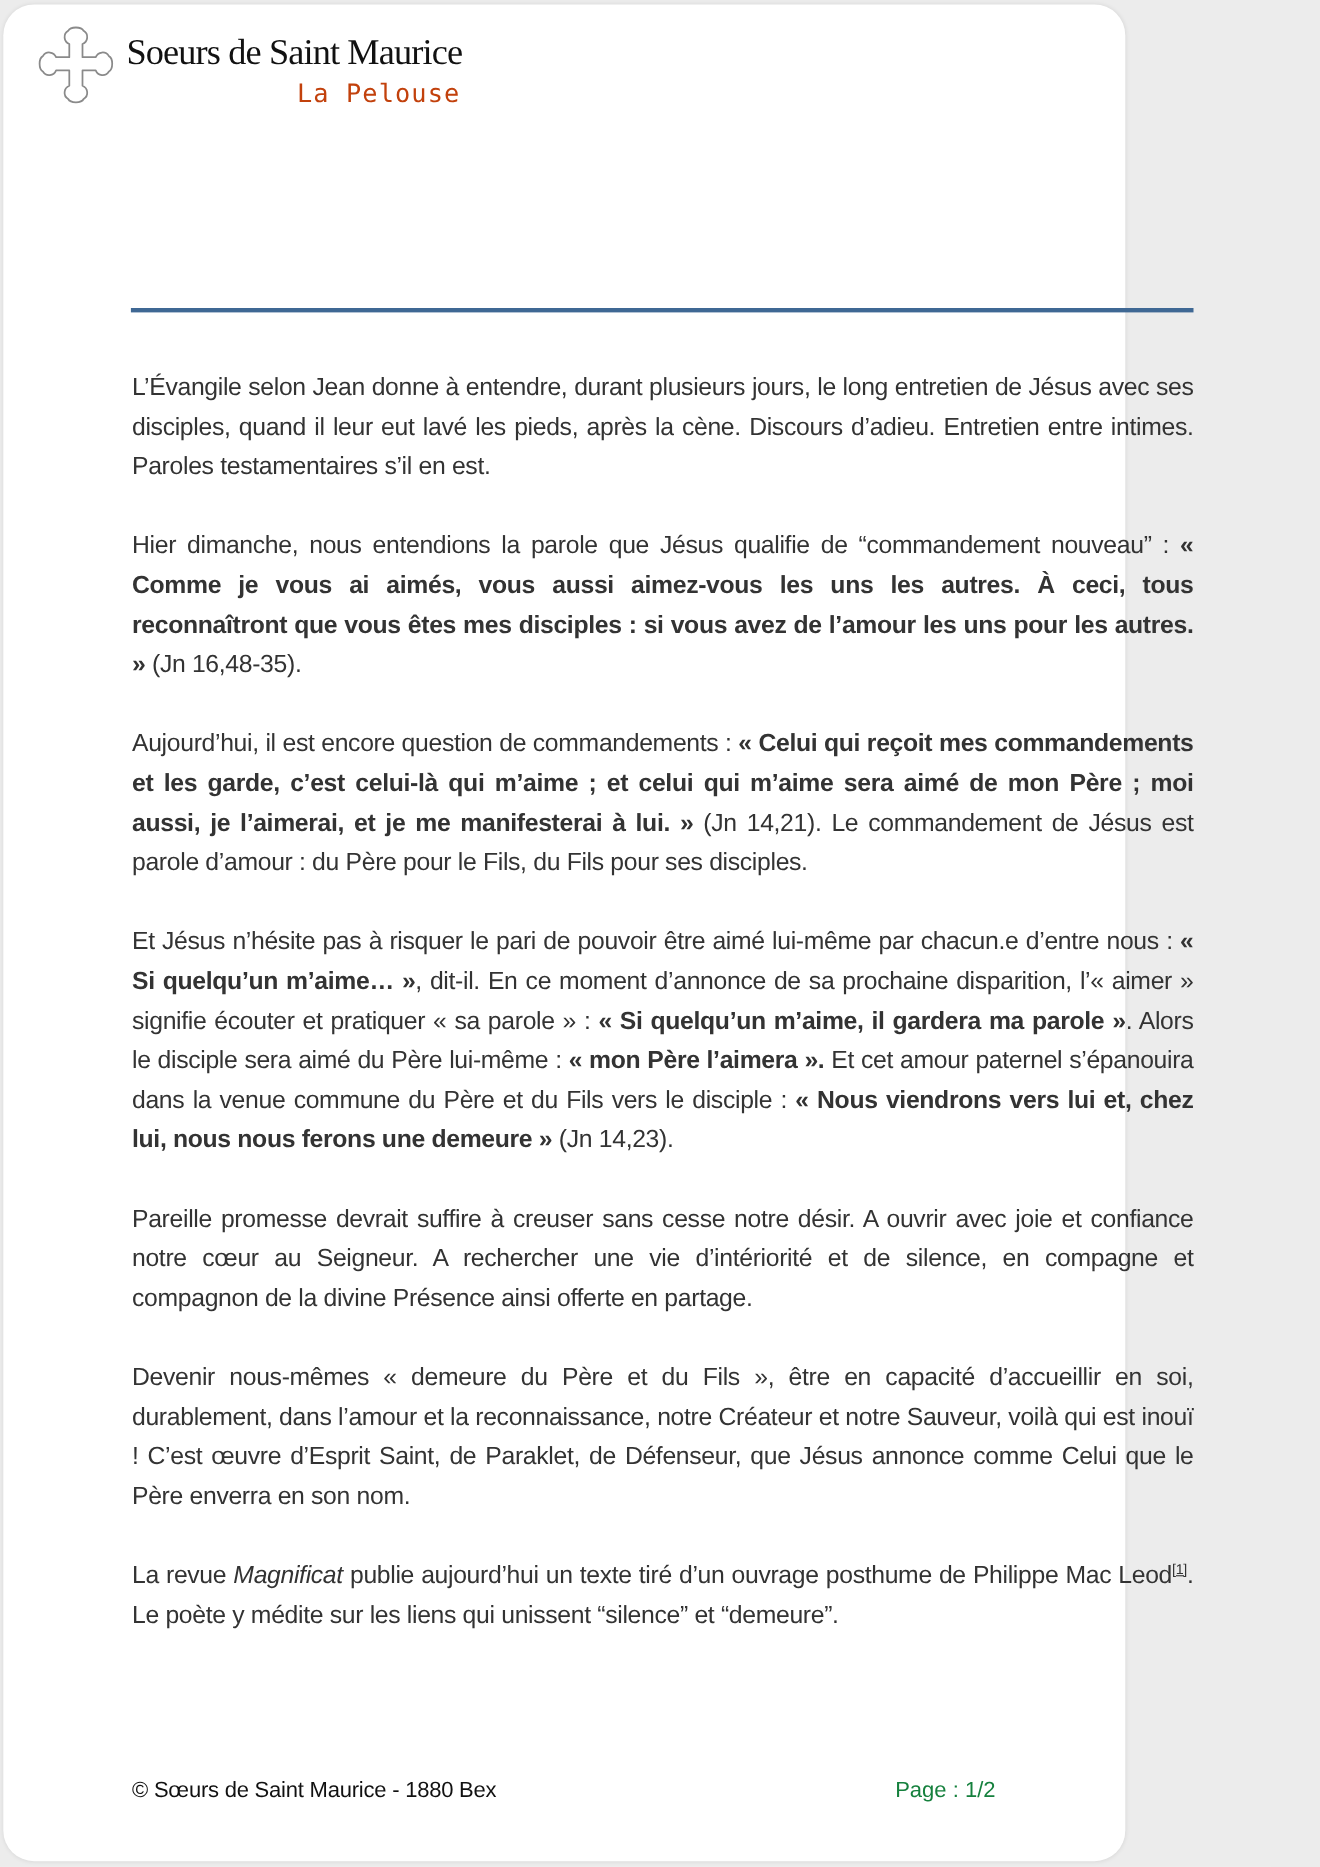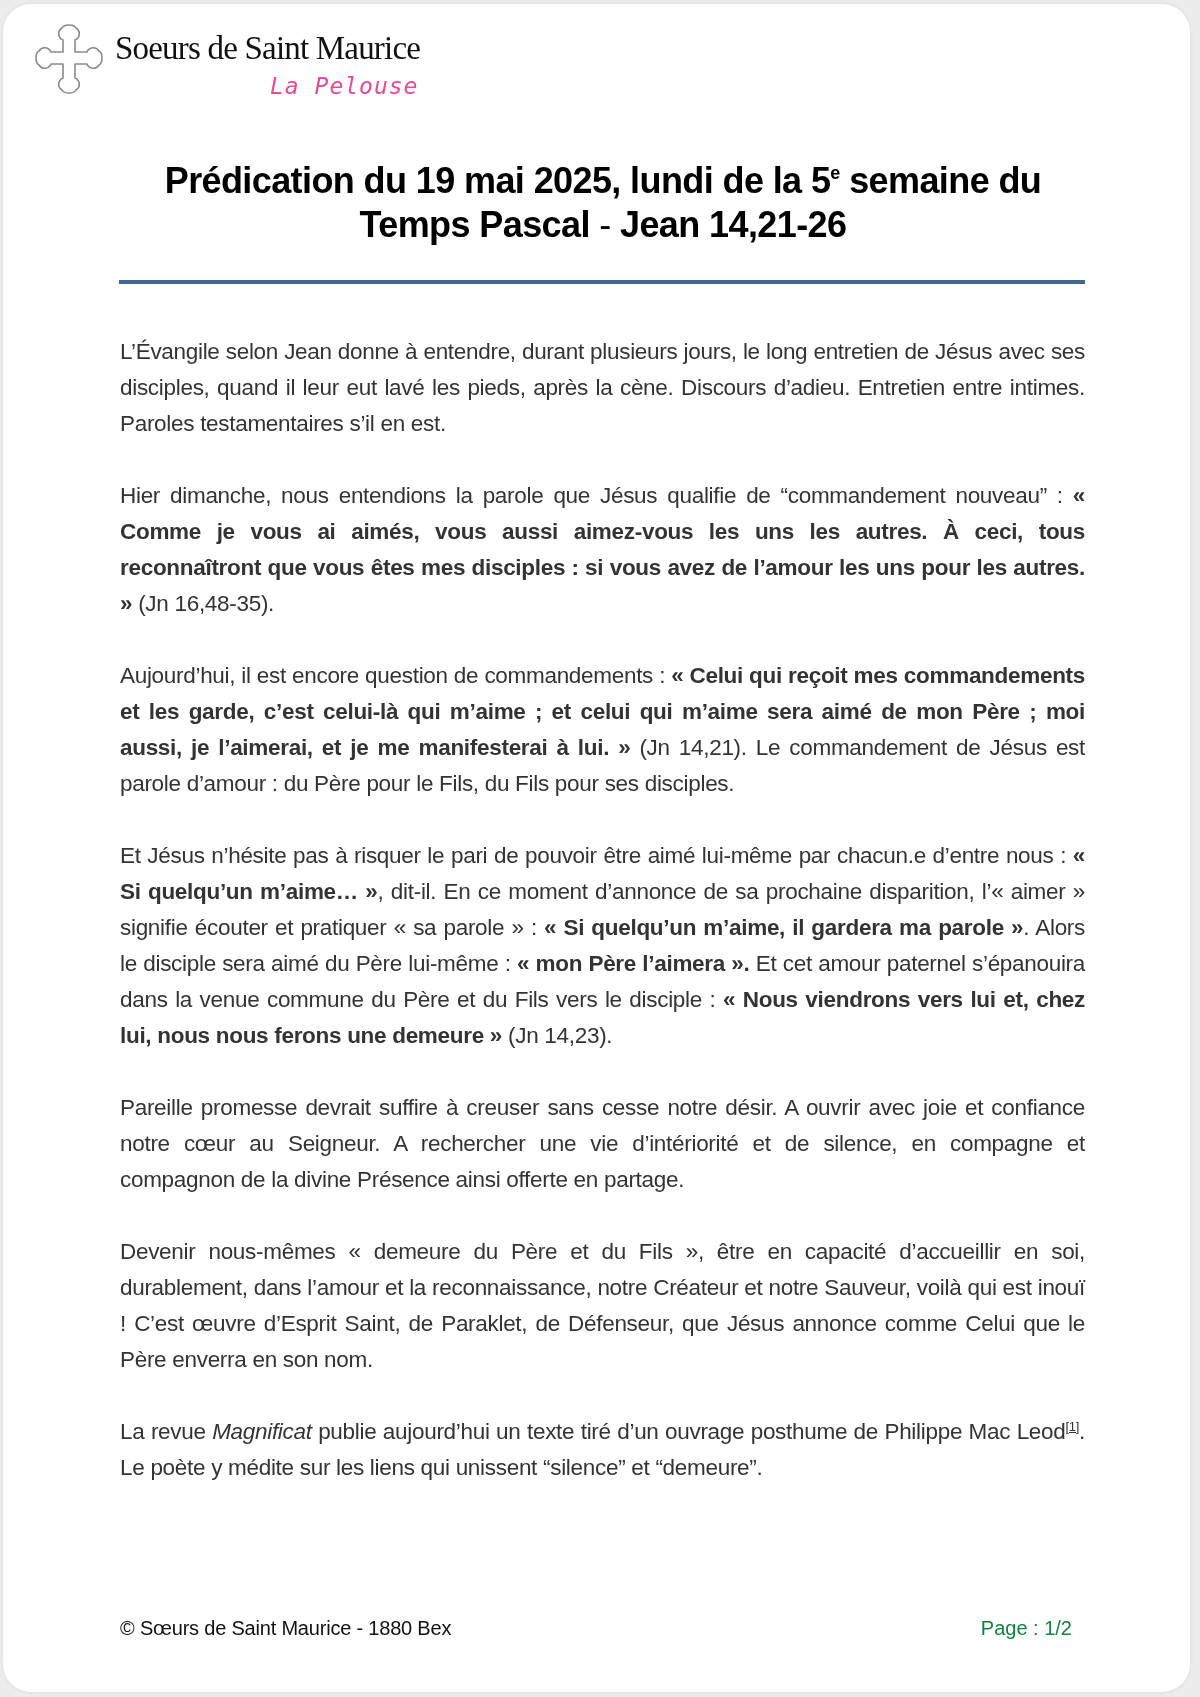--- a/index.html
+++ b/index.html
@@ -7,21 +7,21 @@
     padding: 0;
     width: 1200px;
     height: 1697px;
     background: #ececec;
     overflow: hidden;
   }
   .page {
     position: absolute;
     left: 3px;
     top: 4px;
-    width: 1187px;
+    width: 1020px;
     height: 1688px;
     background: #ffffff;
     border-radius: 28px;
     box-shadow: 0 0 4px rgba(0,0,0,0.08);
   }
   .logo {
     position: absolute;
     left: 27px;
     top: 16px;
     width: 420px;
@@ -43,23 +43,22 @@
     letter-spacing: -0.8px;
     color: #111111;
     white-space: nowrap;
     line-height: 40px;
   }
   .logo-sub {
     position: absolute;
     left: 240px;
     top: 52px;
     font-family: "DejaVu Sans Mono", monospace;
-    font-style: italic;
     font-size: 23px;
-    color: #ec4899;
+    color: #c2410c;
     letter-spacing: 1px;
     white-space: nowrap;
     line-height: 28px;
     text-align: right;
   }
   .title {
     position: absolute;
     left: 114px;
     top: 155px;
     width: 972px;
@@ -135,21 +134,20 @@
 <div class="page">
 
   <div class="logo">
     <svg class="logo-cross" viewBox="0 0 78 82">
       <path d="M33 30 L33 18 C28 16 27 9 32 6 C34 2 44 2 46 6 C51 9 50 16 45 18 L45 30 L57 30 C59 25 66 24 69 29 C73 31 73 41 69 43 C66 48 59 47 57 42 L45 42 L45 56 C50 58 51 65 46 68 C44 72 34 72 32 68 C27 65 28 58 33 56 L33 42 L21 42 C19 47 12 48 9 43 C5 41 5 31 9 29 C12 24 19 25 21 30 Z" fill="none" stroke="#8a8a8a" stroke-width="1.6" stroke-linejoin="round"></path>
     </svg>
     <div class="logo-name">Soeurs de Saint Maurice</div>
     <div class="logo-sub">La Pelouse</div>
   </div>
 
-  <div class="title"><span>Prédication du 19 mai 2025, lundi de la 5</span><sup>e</sup><span> semaine du Temps Pascal</span><span style="font-weight:normal"> - </span><span>Jean 14,21-26</span></div>
 
   <div class="divider"></div>
 
   <div class="body">
     <p><span>L’Évangile selon Jean donne à entendre, durant plusieurs jours, le long entretien de Jésus avec ses disciples, quand il leur eut lavé les pieds, après la cène. Discours d’adieu. Entretien entre intimes. Paroles testamentaires s’il en est.</span></p>
 
     <p><span>Hier dimanche, nous entendions la parole que Jésus qualifie de “commandement nouveau” : </span><span class="q">« Comme je vous ai aimés, vous aussi aimez-vous les uns les autres.  À ceci, tous reconnaîtront que vous êtes mes disciples : si vous avez de l’amour les uns pour les autres. »</span><span> (Jn 16,48-35).</span></p>
 
     <p><span>Aujourd’hui, il est encore question de commandements : </span><span class="q">« Celui qui reçoit mes commandements et les garde, c’est celui-là qui m’aime ; et celui qui m’aime sera aimé de mon Père ; moi aussi, je l’aimerai, et je me manifesterai à lui. »</span><span> (Jn 14,21). Le commandement de Jésus est parole d’amour : du Père pour le Fils, du Fils pour ses disciples.</span></p>
 

